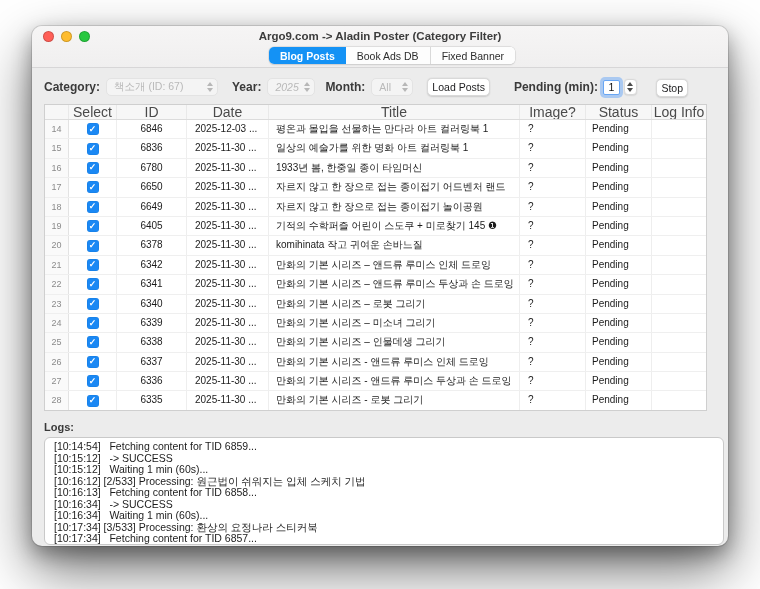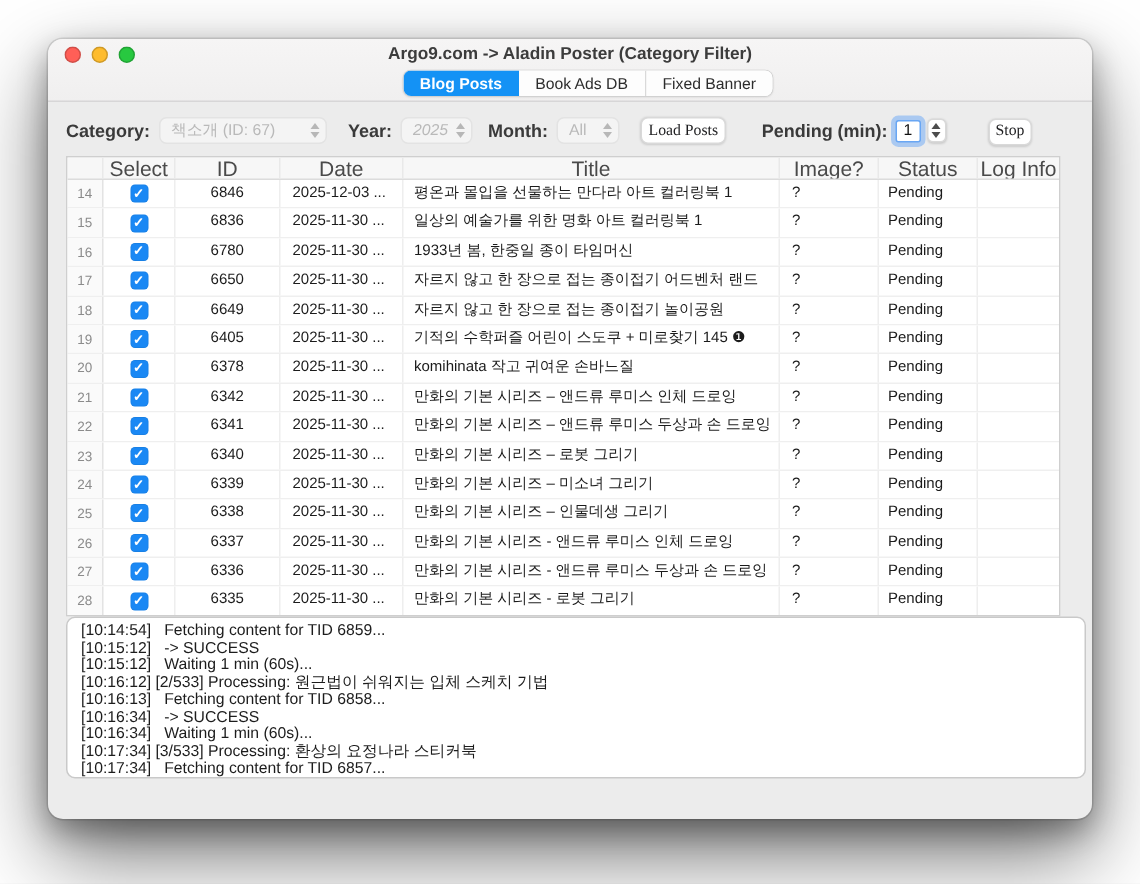--- a/index.html
+++ b/index.html
@@ -33,21 +33,21 @@
   .popup .popup-val { font-size: 10.5px; color: #b9b9b9; white-space: nowrap; overflow: hidden;
                       text-overflow: ellipsis; flex: 1; }
   .popup.cat { width: 112px; } .popup.yr { width: 48px; margin-right: 10px; font-style: italic; } .popup.mo { width: 42px; }
   .chev { display: inline-flex; flex-direction: column; align-items: center; margin-left: 4px; }
   .tri { width: 0; height: 0; border-left: 3px solid transparent; border-right: 3px solid transparent; display: block; }
   .tri.up { border-bottom: 4px solid #b7b7b7; margin-bottom: 2px; }
   .tri.down { border-top: 4px solid #b7b7b7; }
   .tri.dark.up { border-bottom-color: #4c4c4c; } .tri.dark.down { border-top-color: #4c4c4c; }
   .gap { width: 10px; } .biggap { width: 14px; }
   .btn { height: 18px; background: #ffffff; border: 1px solid #d9d9d9; border-radius: 5px;
-         font-family: Liberation Serif, serif; font-size: 10.5px; color: #1d1d1f; padding: 0 4px; white-space: nowrap;
+         font-family: Liberation Sans, sans-serif; font-size: 10.5px; color: #1d1d1f; padding: 0 4px; white-space: nowrap;
          box-shadow: 0 0.5px 1.5px rgba(0,0,0,.14); cursor: default; }
   .btn.disabled { background: #f6f6f6; color: #c3c3c3; border-color: #e6e6e6; box-shadow: none; }
   .interval-input { width: 17px; height: 15px; border: 1px solid #69a6f3; border-radius: 2px;
                     background: #fff; font-family: inherit; font-size: 10.5px; text-align: center; color: #111;
                     box-shadow: 0 0 0 3px rgba(90,160,248,.45); margin: 0 4px 0 5px; }
   .stepper { height: 16px; width: 13px; background: #fff; border: 1px solid #d9d9d9; border-radius: 4px;
              display: inline-flex; flex-direction: column; align-items: center; justify-content: center;
              box-shadow: 0 0.5px 1.5px rgba(0,0,0,.14); margin-right: 12px; }
   .stop-wrap { margin-left: auto; margin-right: 28px; }
   
@@ -339,20 +339,21 @@
     <div class="td c2"></div>
     <div class="td c3"></div>
     <div class="td c4"></div>
     <div class="td c5"></div>
     <div class="td c6"></div>
     <div class="td c7"></div>
   </div>
         </div>
     </div>
 
+    <div class="logs-label">Logs:</div>
     <div class="logs-box">
         <div class="log-line">[10:14:54]   Fetching content for TID 6859...</div>
         <div class="log-line">[10:15:12]   -&gt; SUCCESS</div>
         <div class="log-line">[10:15:12]   Waiting 1 min (60s)...</div>
         <div class="log-line">[10:16:12] [2/533] Processing: 원근법이 쉬워지는 입체 스케치 기법</div>
         <div class="log-line">[10:16:13]   Fetching content for TID 6858...</div>
         <div class="log-line">[10:16:34]   -&gt; SUCCESS</div>
         <div class="log-line">[10:16:34]   Waiting 1 min (60s)...</div>
         <div class="log-line">[10:17:34] [3/533] Processing: 환상의 요정나라 스티커북</div>
         <div class="log-line">[10:17:34]   Fetching content for TID 6857...</div>

